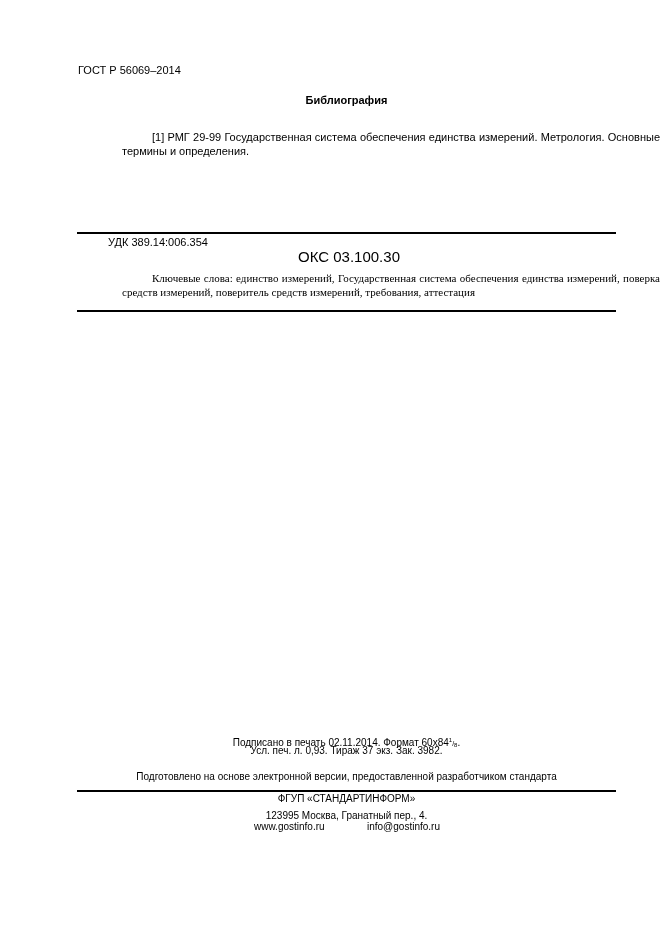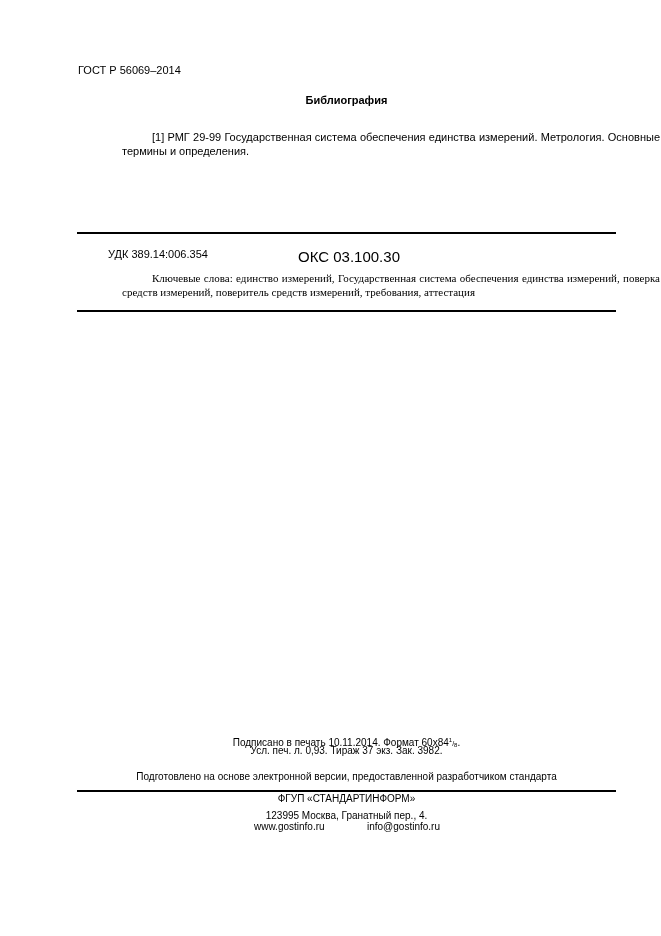--- a/index.html
+++ b/index.html
@@ -9,21 +9,21 @@
   }
   .abs { position: absolute; }
   .header-code { left: 78px; top: 64px; font-size: 11px; font-weight: normal; }
   .section-title { left: 0; width: 693px; top: 94px; text-align: center; font-size: 11px; font-weight: bold; }
   .para {
     left: 78px; width: 538px; font-size: 11px; line-height: 14px;
     text-align: justify; text-align-last: left; margin-left: 44px;
   }
   .indent { text-indent: 30px; }
   .rule { left: 77px; width: 539px; height: 2px; background: #000; }
-  .udk { left: 108px; top: 248px; font-size: 11px; }
+  .udk { left: 108px; top: 236px; font-size: 11px; }
   .oks { left: 298px; top: 248px; font-size: 15px; }
   .center-block { left: 0; width: 693px; text-align: center; font-size: 10px; line-height: 12px; }
   sup.frac { font-size: 6px; vertical-align: 4px; }
   sub.frac { font-size: 6px; vertical-align: -1px; }
   .url { left: 254px; top: 821px; font-size: 10px; }
   .email { left: 367px; top: 821px; font-size: 10px; }
 </style>
 </head>
 <body>
 
@@ -35,21 +35,21 @@
 
 <div class="abs rule" style="top:232px;"></div>
 
 <div class="abs udk">УДК   389.14:006.354</div>
 <div class="abs oks">ОКС 03.100.30</div>
 
 <div class="abs para indent" style="top:271px;font-family:Liberation Serif, serif;">Ключевые слова: единство измерений, Государственная система обеспечения единства измерений, поверка средств измерений, поверитель средств измерений, требования, аттестация</div>
 
 <div class="abs rule" style="top:310px;"></div>
 
-<div class="abs center-block" style="top:734px;"><span>Подписано в печать 10.11.2014.   Формат 60x84</span><sup class="frac">1</sup><span style="font-size:7px;">/</span><sub class="frac">8</sub><span>.</span></div>
+<div class="abs center-block" style="top:734px;"><span>Подписано в печать 02.11.2014.   Формат 60x84</span><sup class="frac">1</sup><span style="font-size:7px;">/</span><sub class="frac">8</sub><span>.</span></div>
 
 <div class="abs center-block" style="top:745px;">Усл. печ. л. 0,93. Тираж 37 экз. Зак. 3982.</div>
 
 <div class="abs center-block" style="top:771px;">Подготовлено на основе электронной версии, предоставленной разработчиком стандарта</div>
 
 <div class="abs rule" style="top:790px;"></div>
 
 <div class="abs center-block" style="top:793px;">ФГУП «СТАНДАРТИНФОРМ»</div>
 
 <div class="abs center-block" style="top:810px;">123995 Москва, Гранатный пер., 4.</div>

